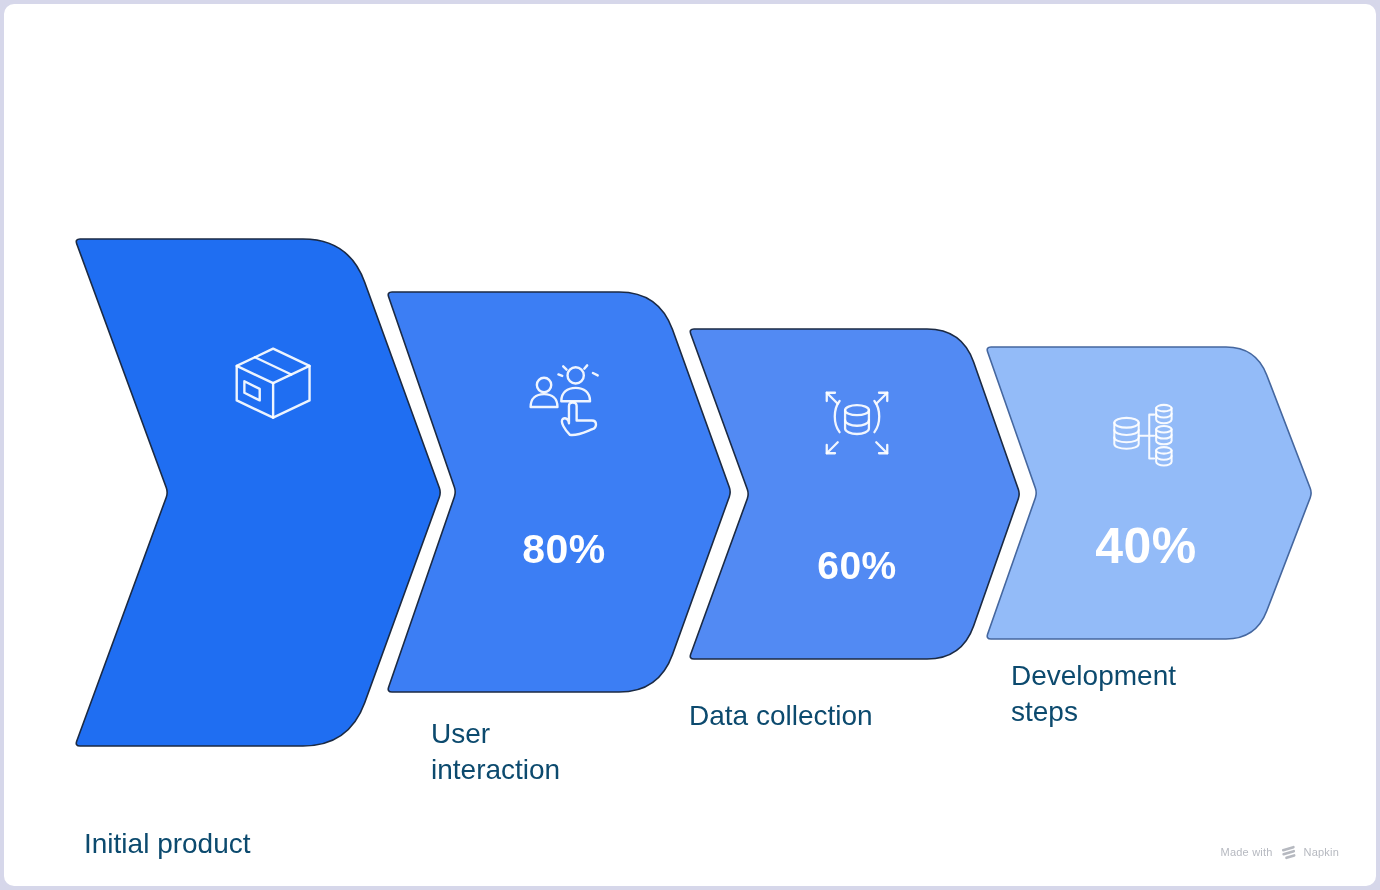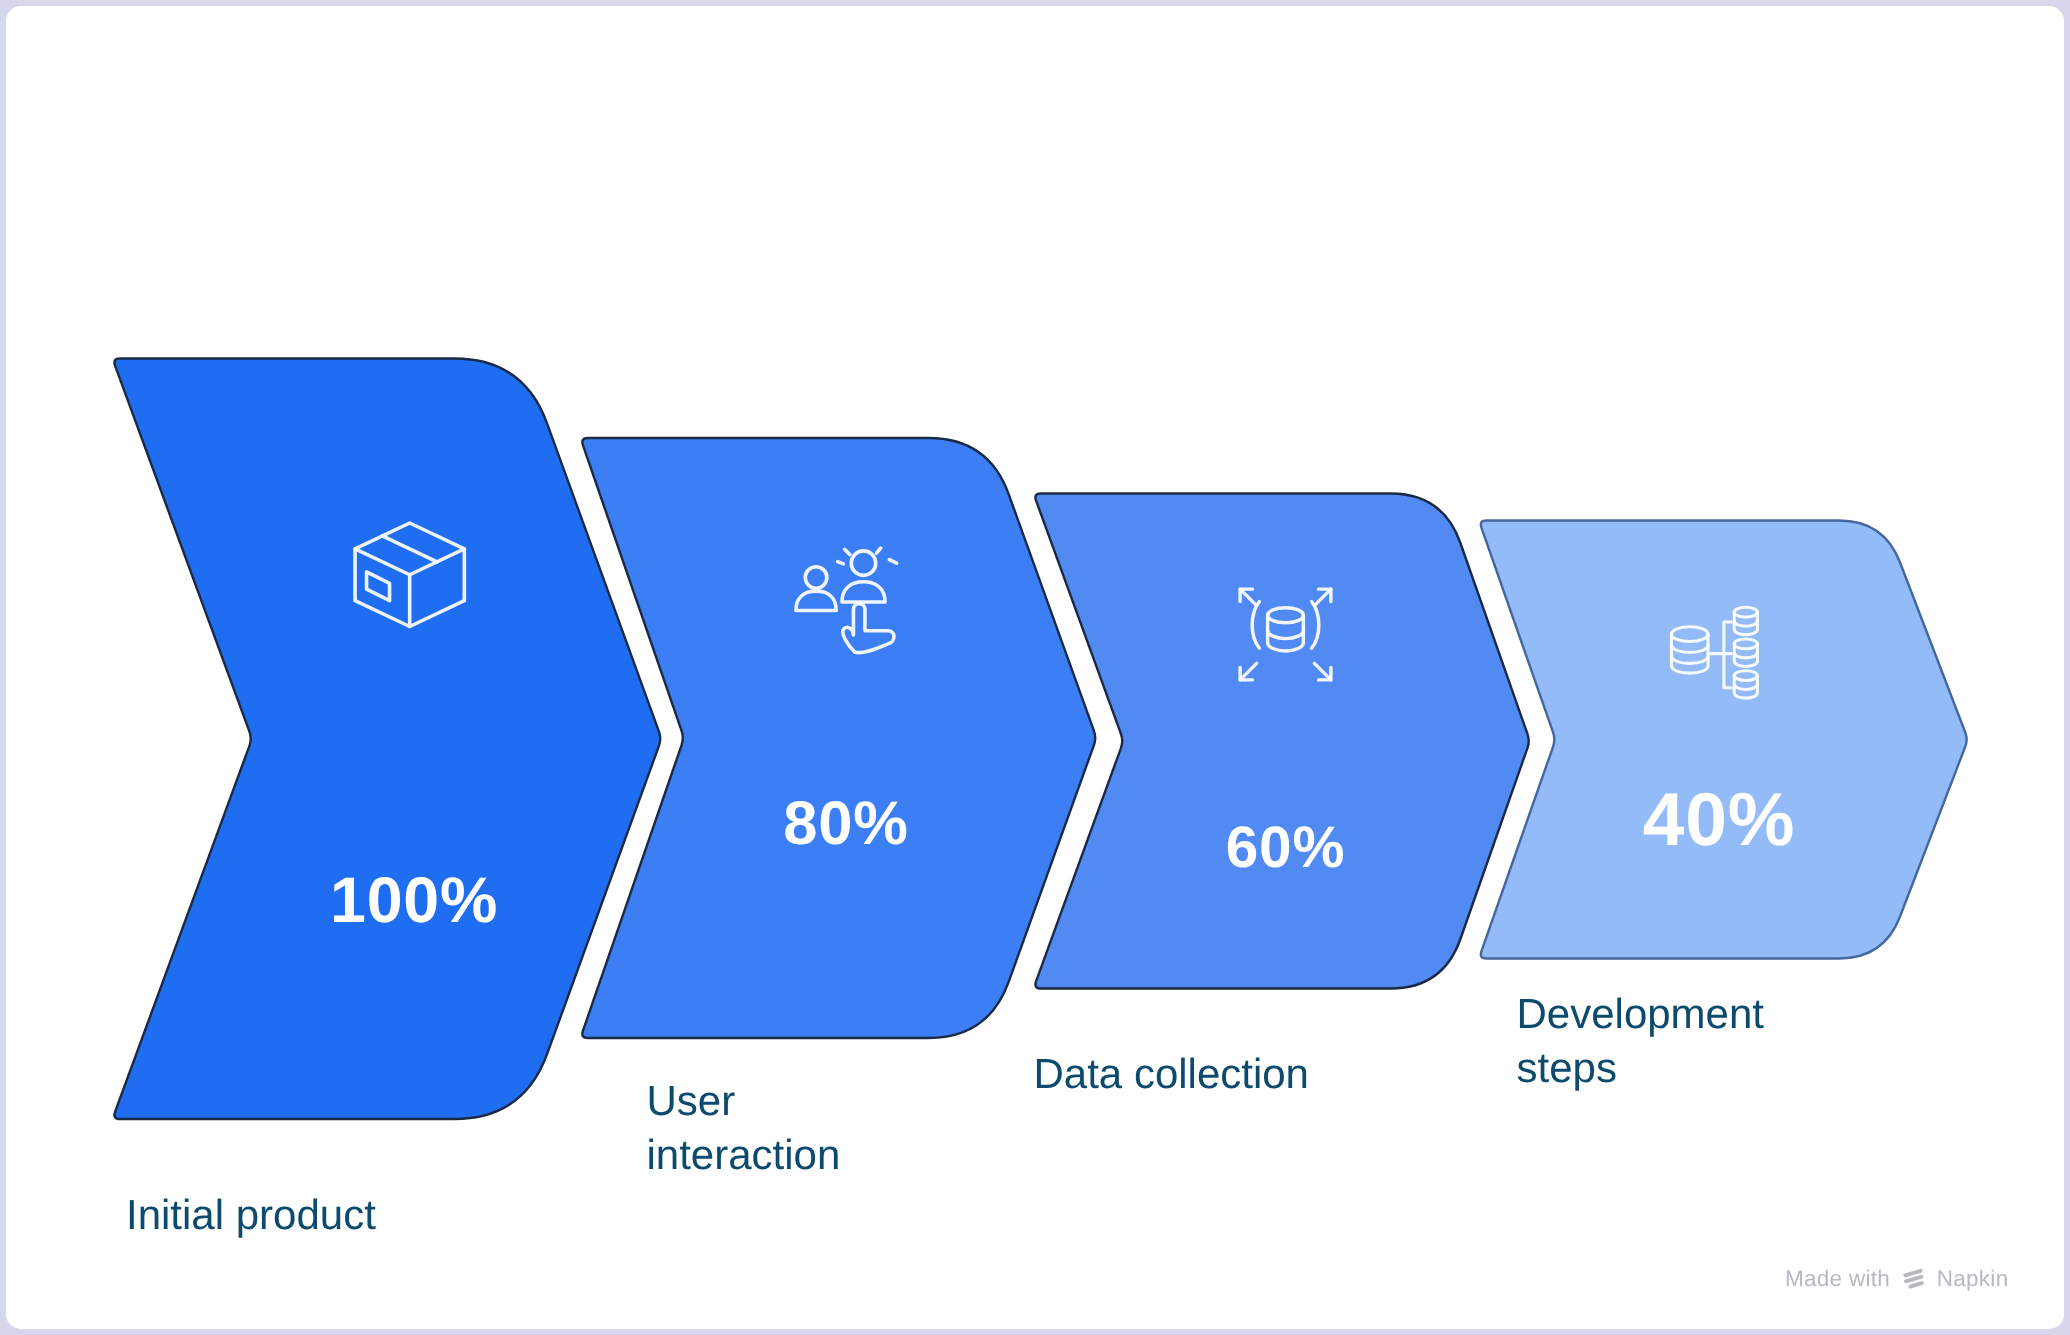--- a/index.html
+++ b/index.html
@@ -32,29 +32,29 @@
   }
   .pct-0{left:272px;top:597px;font-size:43px;}
   .pct-1{left:560px;top:545px;font-size:41px;}
   .pct-2{left:853px;top:562px;font-size:39px;}
   .pct-3{left:1142px;top:542px;font-size:50px;}
 
   .step-label{
     position:absolute;transform:translateX(-50%);
     color:#0c4a6e;font-size:28px;line-height:36px;
   }
-  .lbl-0{left:200px;top:788px;width:240px;}
+  .lbl-0{left:200px;top:822px;width:240px;}
   .lbl-1{left:517px;top:712px;width:180px;}
   .lbl-2{left:815px;top:694px;width:260px;}
   .lbl-3{left:1112px;top:654px;width:210px;}
 
   .watermark{
     position:absolute;right:37px;top:837px;height:22px;
     display:flex;align-items:center;gap:7px;
-    color:#b6b9c0;font-size:15px;font-weight:500;letter-spacing:.2px;
+    color:#b6b9c0;font-size:11px;font-weight:500;letter-spacing:.2px;
   }
   .napkin-logo line{stroke:#b6b9c0;stroke-width:2.6;stroke-linecap:round;}
 
   .ic-1{left:272px;top:383px;}
   .ic-2{left:564px;top:404px;}
   .ic-3{left:853px;top:419px;}
   .ic-4{left:1142px;top:435px;}
 </style>
 </head>
 <body>
@@ -124,21 +124,20 @@
         <path d="M60.5,17 C60.5,19.5 64.5,21.5 70,21.5 C75.5,21.5 79.5,19.5 79.5,17"></path>
         <ellipse cx="70" cy="36" rx="9.5" ry="4"></ellipse>
         <path d="M60.5,36 L60.5,50 C60.5,52.5 64.5,54.5 70,54.5 C75.5,54.5 79.5,52.5 79.5,50 L79.5,36"></path>
         <path d="M60.5,43 C60.5,45.5 64.5,47.5 70,47.5 C75.5,47.5 79.5,45.5 79.5,43"></path>
         <ellipse cx="70" cy="62" rx="9.5" ry="4"></ellipse>
         <path d="M60.5,62 L60.5,76 C60.5,78.5 64.5,80.5 70,80.5 C75.5,80.5 79.5,78.5 79.5,76 L79.5,62"></path>
         <path d="M60.5,69 C60.5,71.5 64.5,73.5 70,73.5 C75.5,73.5 79.5,71.5 79.5,69"></path>
       </svg>
     </div>
 
-    <div class="pct pct-0">100%</div>
     <div class="pct pct-1">80%</div>
     <div class="pct pct-2">60%</div>
     <div class="pct pct-3">40%</div>
 
     <div class="step-label lbl-0">Initial product</div>
     <div class="step-label lbl-2">Data collection</div>
     <div class="step-label lbl-1">User interaction</div>
     <div class="step-label lbl-3">Development steps</div>
 
     <div class="watermark">

